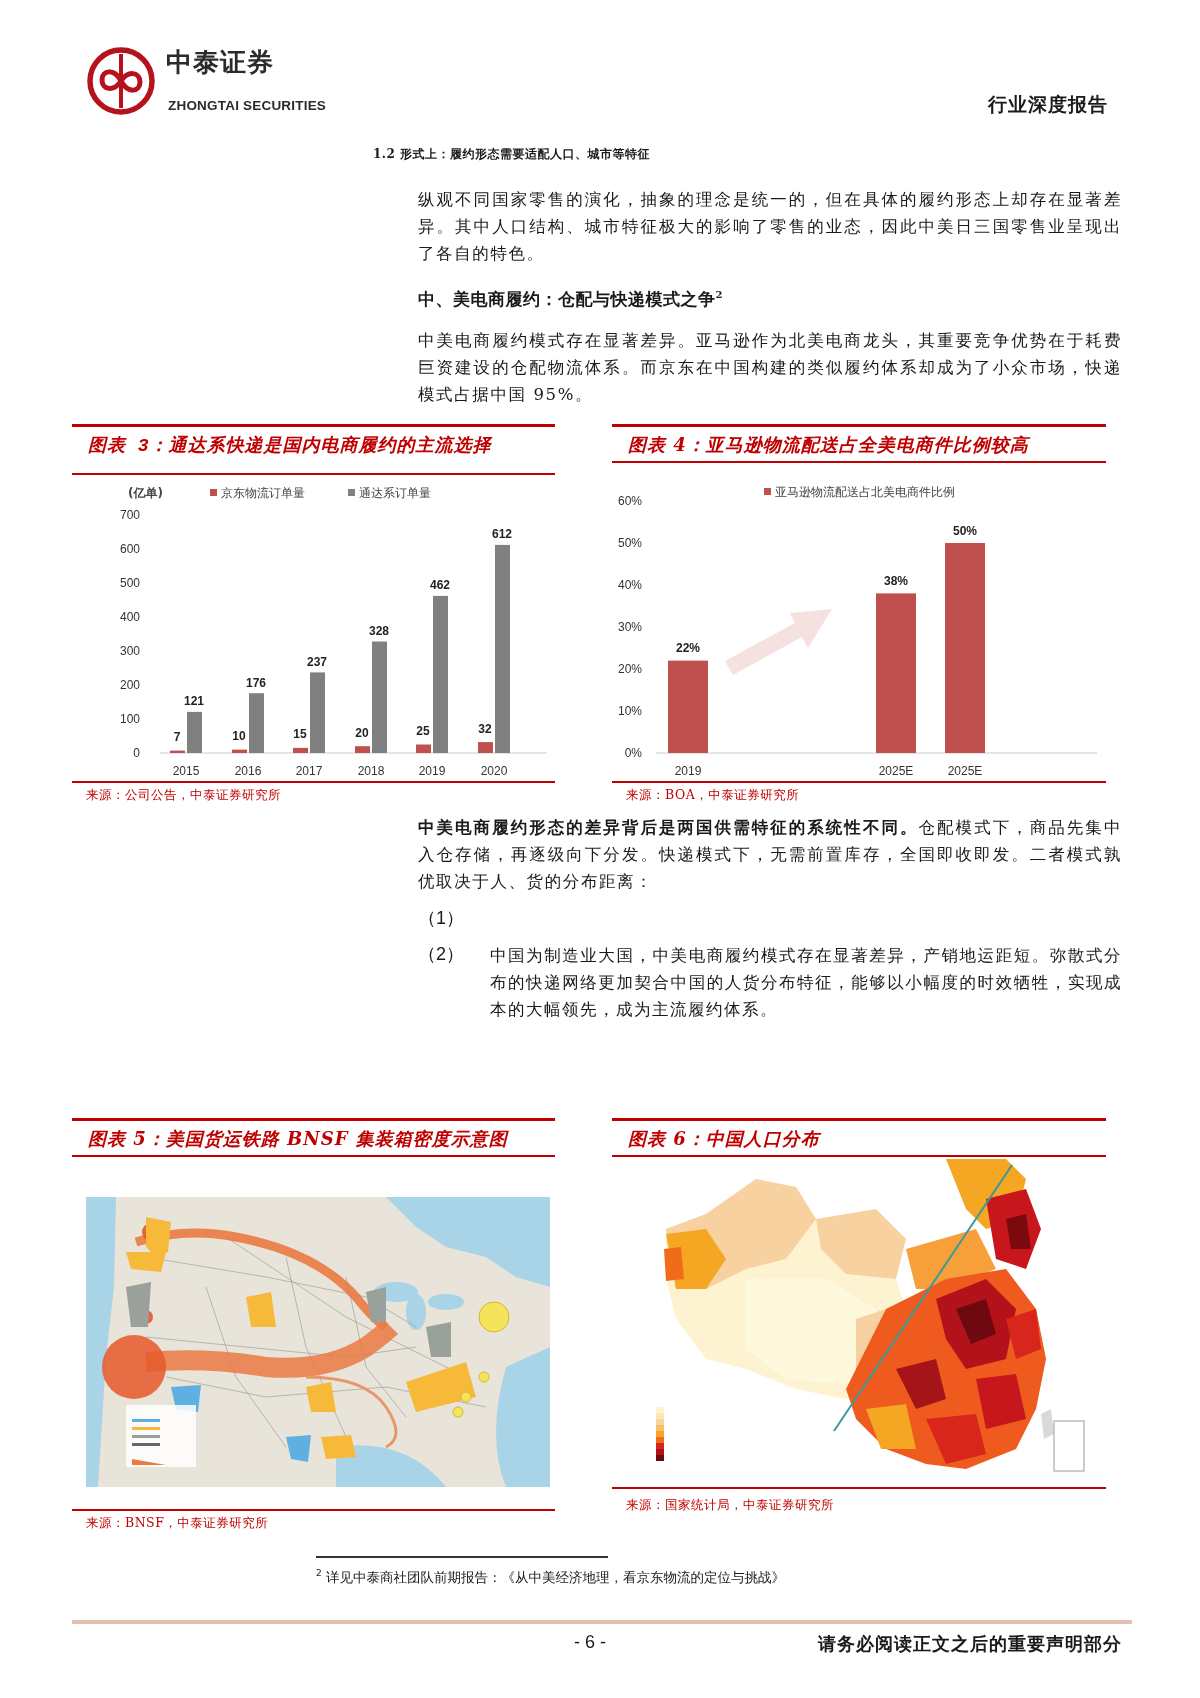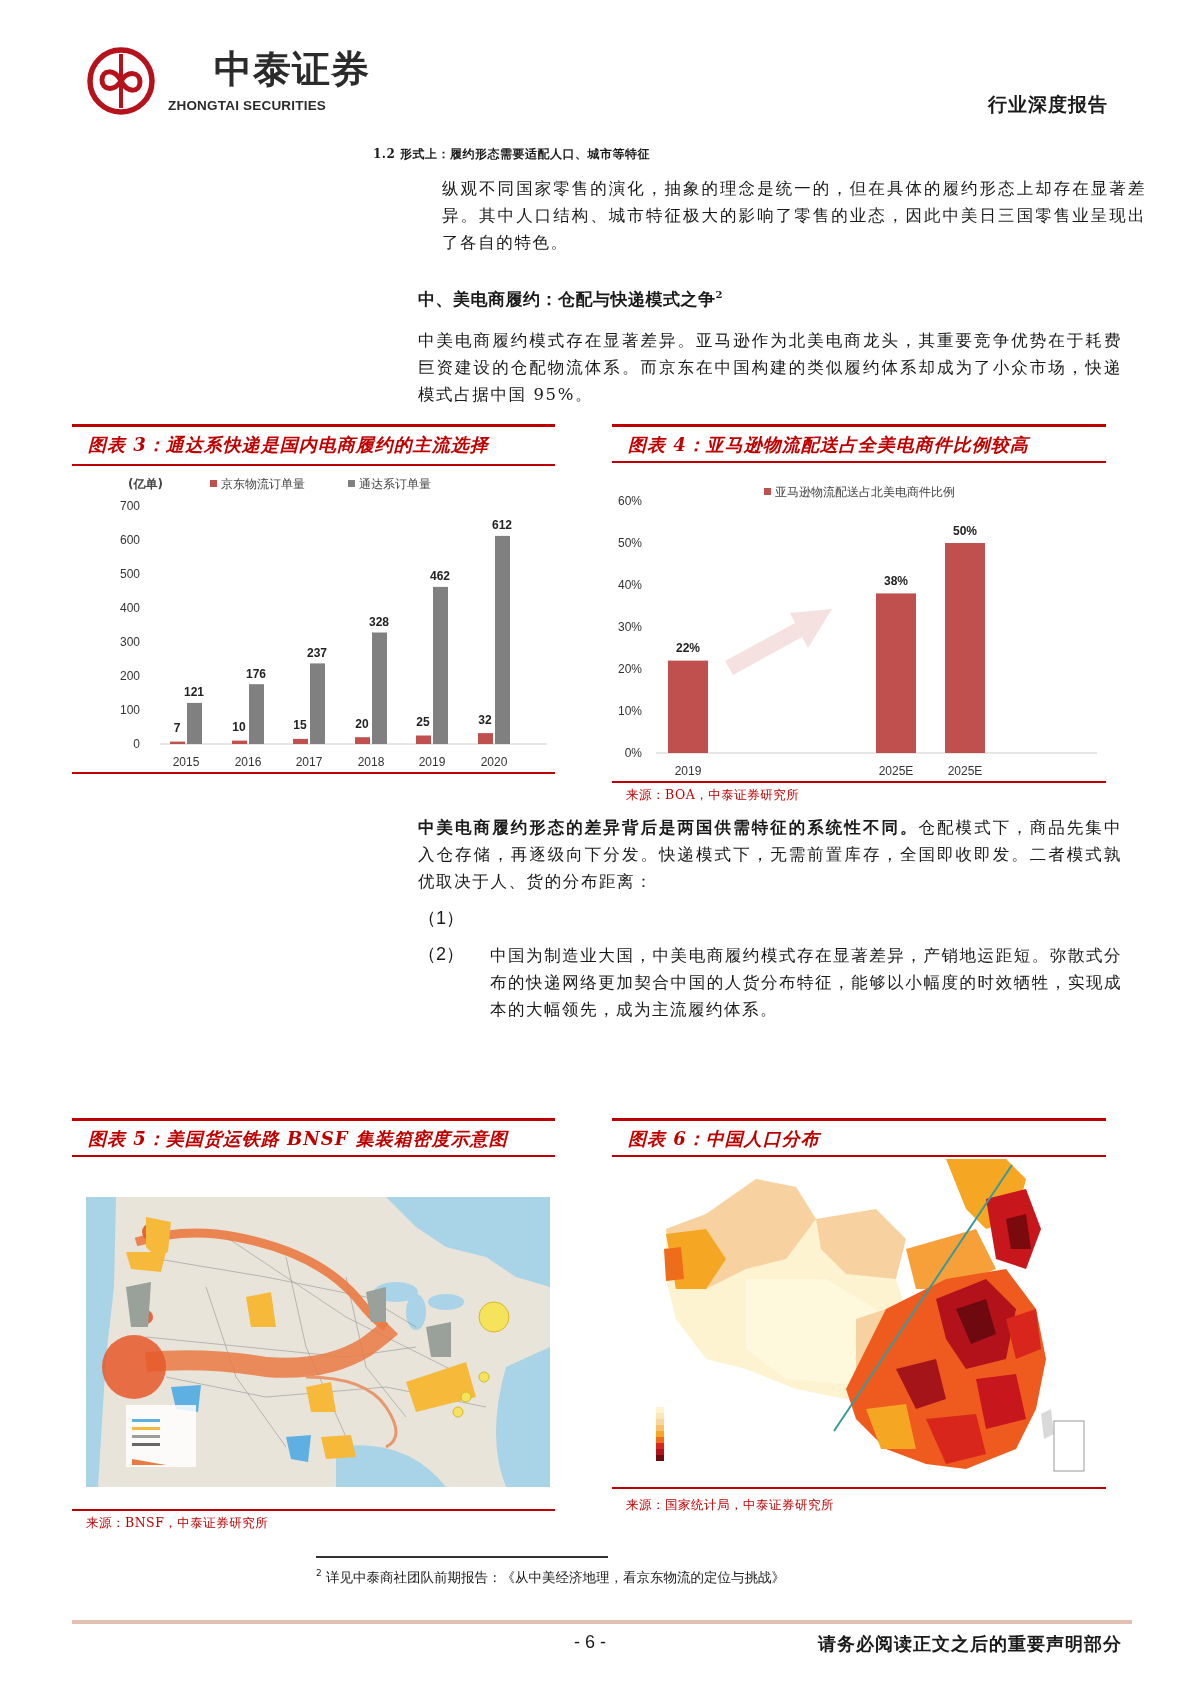--- a/index.html
+++ b/index.html
@@ -3,21 +3,21 @@
 <meta charset="utf-8">
 <style>
   * { box-sizing: border-box; margin: 0; padding: 0; }
   html, body { width: 1200px; height: 1698px; background: #ffffff; }
   body { position: relative; font-family: "DejaVu Serif", "Liberation Serif", serif; color: #1a1a1a; overflow: hidden; }
 
   .abs { position: absolute; }
 
   
   .logo { left: 86px; top: 46px; width: 70px; height: 70px; }
-  .brand-cn { left: 166px; top: 50px; font-family: Liberation Serif, serif; font-weight: bold; font-size: 38px; letter-spacing: 1px; color: #2b2b2b; line-height: 1; margin-left: 48px; }
+  .brand-cn { left: 166px; top: 50px; font-family: Liberation Serif, serif; font-weight: bold; font-size: 26px; letter-spacing: 1px; color: #2b2b2b; line-height: 1; }
   .brand-en { left: 168px; top: 98px; font-family: "Liberation Sans", sans-serif; font-weight: bold; font-size: 13.5px; color: #2b2b2b; letter-spacing: 0.2px; }
   .report-type { right: 92px; top: 92px; font-weight: bold; font-size: 19px; letter-spacing: 1px; text-align: center; }
 
   .section-title { left: 373px; top: 146px; font-weight: bold; font-size: 12px; letter-spacing: 0.5px; }
 
   .para { left: 418px; width: 704px; font-size: 16.5px; line-height: 27px; letter-spacing: 1.6px; text-align: justify; }
   .sub-heading { left: 418px; top: 288px; font-weight: bold; font-size: 17px; letter-spacing: 0.5px; }
   .sub-heading sup { font-size: 10px; }
 
   
@@ -53,31 +53,31 @@
     <path d="M35 8 V62" stroke="#b5121b" stroke-width="4" fill="none"></path>
     <path d="M35 35 C 28 22, 16 24, 16 34 C 16 44, 28 46, 35 35 C 42 24, 54 26, 54 36 C 54 46, 42 48, 35 35" stroke="#b5121b" stroke-width="5" fill="none"></path>
   </svg>
 </div>
 <div class="abs brand-cn">中泰证券</div>
 <div class="abs brand-en">ZHONGTAI SECURITIES</div>
 <div class="abs report-type">行业深度报告</div>
 
 <div class="abs section-title">1.2 形式上：履约形态需要适配人口、城市等特征</div>
 
-<div class="abs para" style="top:175px;margin-left:24px;">纵观不同国家零售的演化，抽象的理念是统一的，但在具体的履约形态上却存在显著差异。其中人口结构、城市特征极大的影响了零售的业态，因此中美日三国零售业呈现出了各自的特色。</div>
+<div class="abs para" style="top:186px;">纵观不同国家零售的演化，抽象的理念是统一的，但在具体的履约形态上却存在显著差异。其中人口结构、城市特征极大的影响了零售的业态，因此中美日三国零售业呈现出了各自的特色。</div>
 
 <div class="abs sub-heading">
   <span>中、美电商履约：仓配与快递模式之争</span><sup>2</sup>
 </div>
 
 <div class="abs para" style="top:327px;">中美电商履约模式存在显著差异。亚马逊作为北美电商龙头，其重要竞争优势在于耗费巨资建设的仓配物流体系。而京东在中国构建的类似履约体系却成为了小众市场，快递模式占据中国 95%。</div>
 
 <div class="abs" style="left:72px; top:424px; width:483px;">
   <div class="fig-rule"></div>
-  <div class="fig-title" style="padding:6px 0 7px 16px;">图表 3：通达系快递是国内电商履约的主流选择</div>
+  <div class="fig-title" style="padding:6px 0 16px 16px;font-family:Liberation Mono, monospace;">图表 3：通达系快递是国内电商履约的主流选择</div>
   <div class="fig-rule-thin"></div>
   <svg width="483" height="310" viewBox="0 0 483 310" style="display:block;">
 
     <text x="56" y="22" class="legend" style="font-weight:bold;">(亿单)</text>
     <rect x="138" y="14" width="7" height="7" fill="#c0504d"></rect>
     <text x="149" y="22" class="legend">京东物流订单量</text>
     <rect x="276" y="14" width="7" height="7" fill="#808080"></rect>
     <text x="287" y="22" class="legend">通达系订单量</text>
 
     <g text-anchor="end" class="tick">
@@ -127,20 +127,21 @@
     <g text-anchor="middle" class="tick">
       <text x="114" y="300">2015</text>
       <text x="176" y="300">2016</text>
       <text x="237" y="300">2017</text>
       <text x="299" y="300">2018</text>
       <text x="360" y="300">2019</text>
       <text x="422" y="300">2020</text>
     </g>
   </svg>
   <div class="fig-rule-thin" style="margin-top:-4px;"></div>
+  <div class="fig-source" style="padding:4px 0 0 14px;">来源：公司公告，中泰证券研究所</div>
 </div>
 
 <div class="abs" style="left:612px; top:424px; width:494px;">
   <div class="fig-rule"></div>
   <div class="fig-title" style="padding:6px 0 4px 16px;">图表 4：亚马逊物流配送占全美电商件比例较高</div>
   <div class="fig-rule-thin"></div>
   <svg width="494" height="322" viewBox="0 0 494 322" style="display:block;">
     <rect x="152" y="25" width="7" height="7" fill="#c0504d"></rect>
     <text x="163" y="33" class="legend">亚马逊物流配送占北美电商件比例</text>
 

